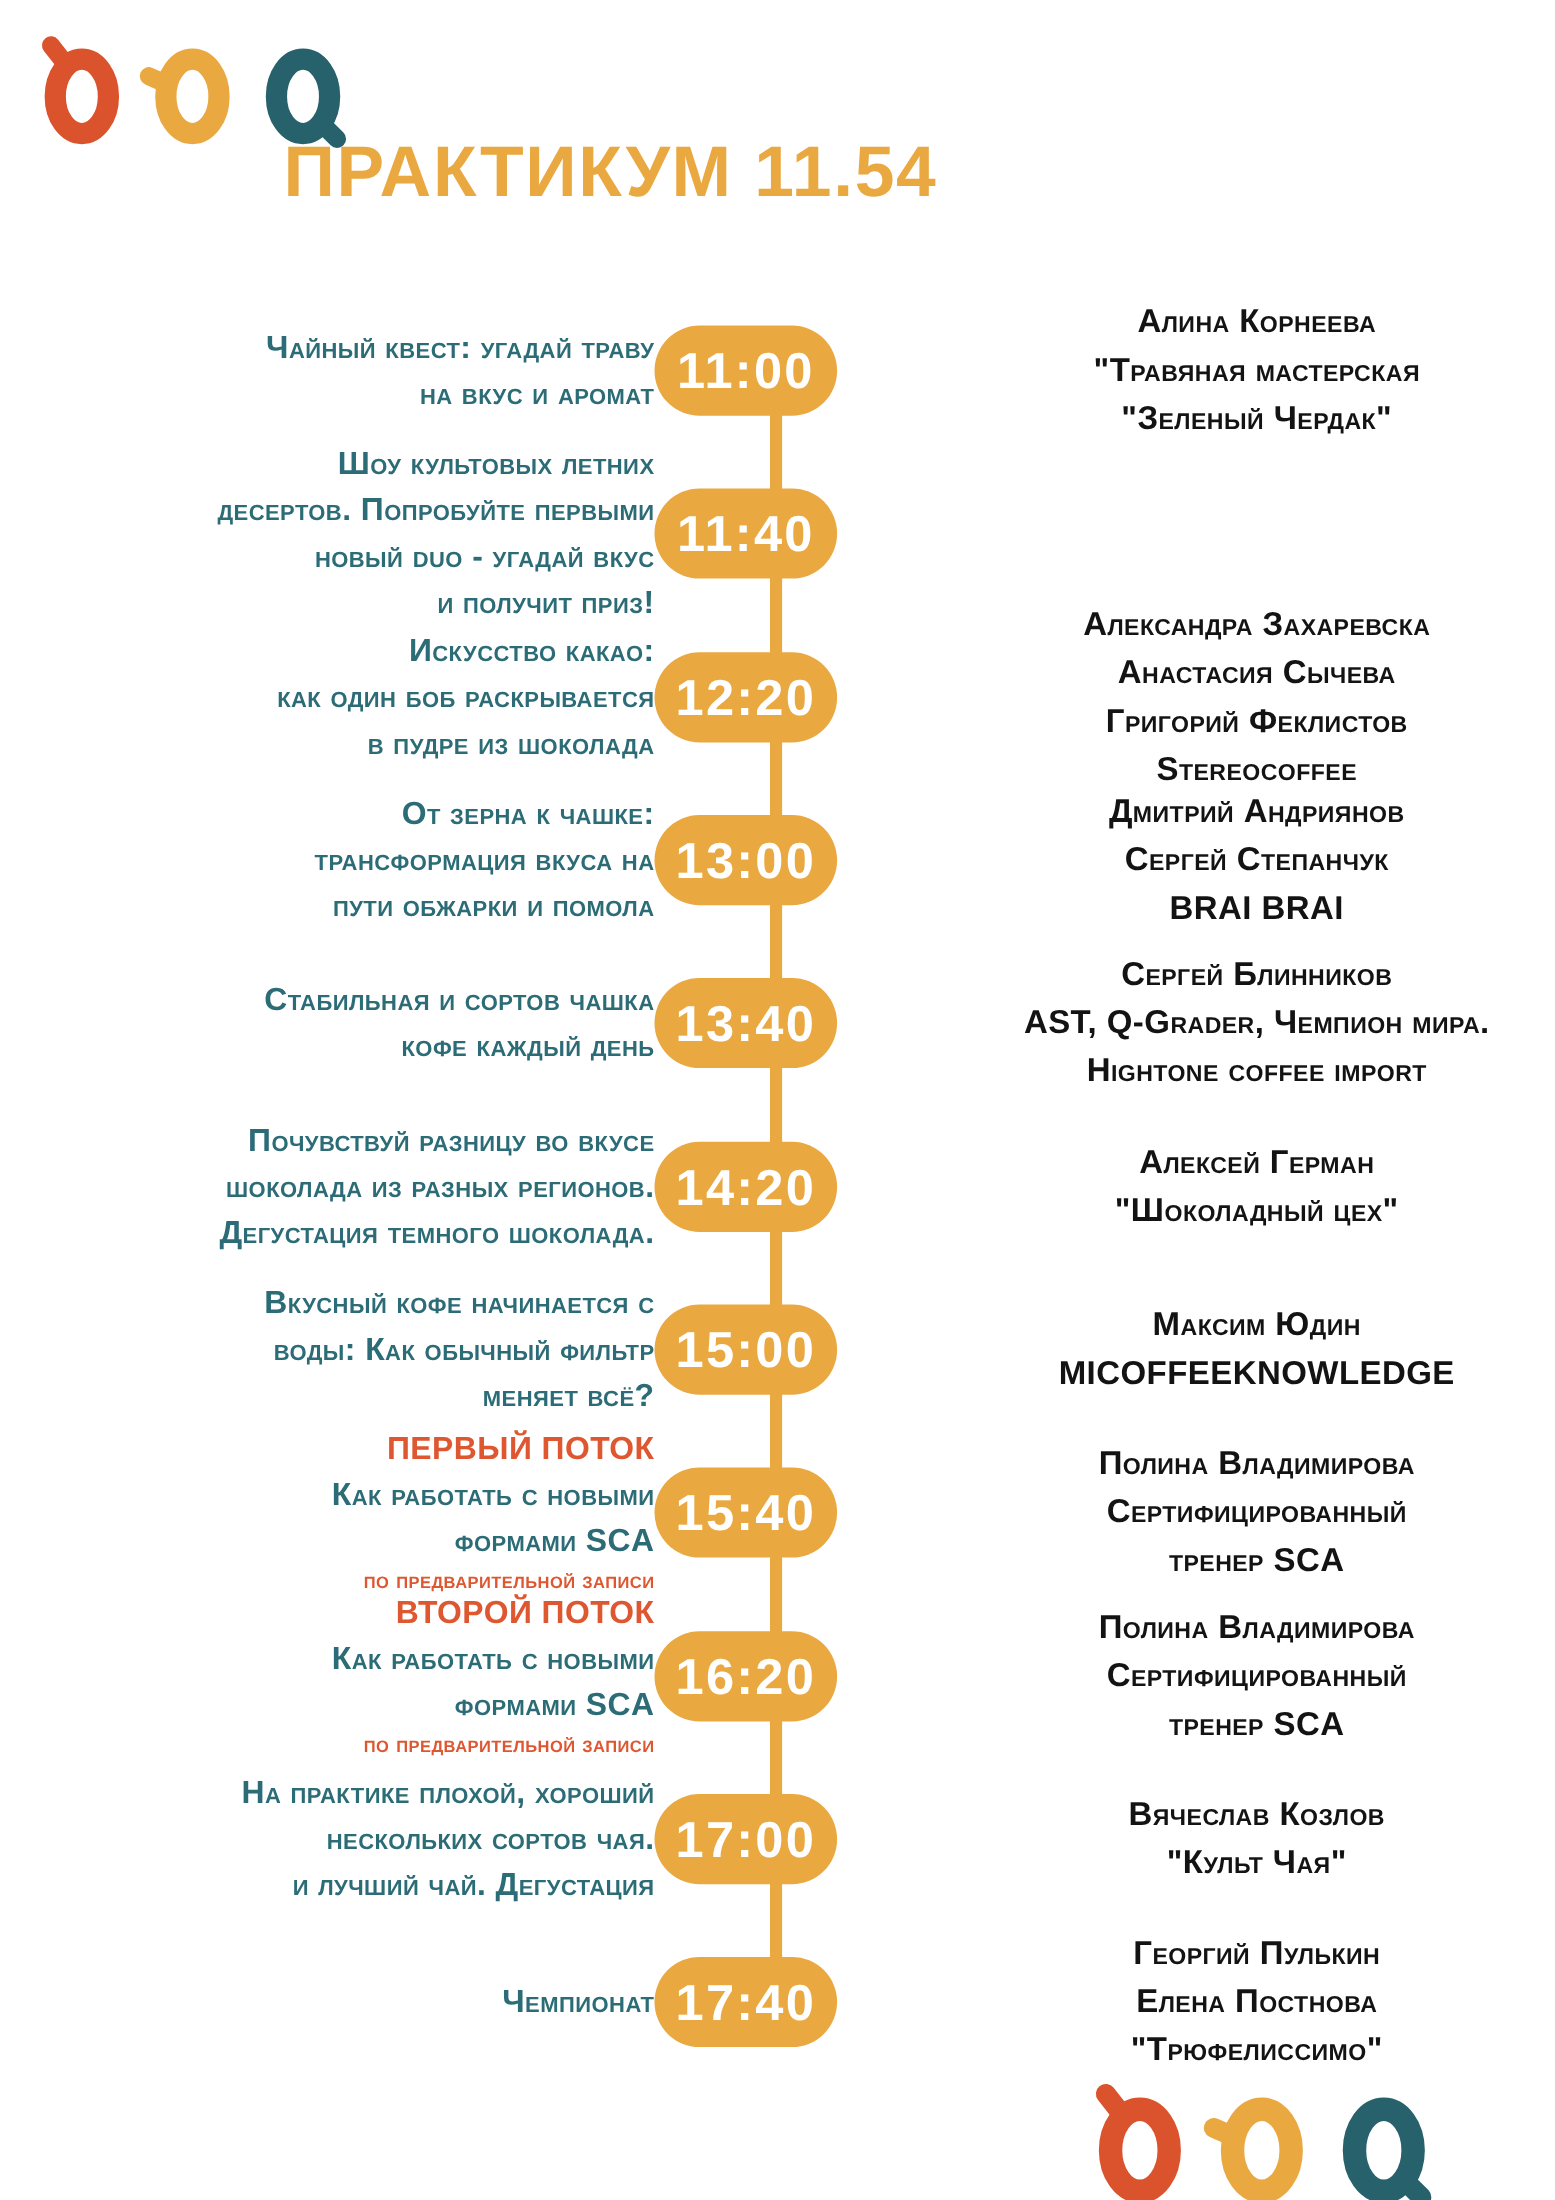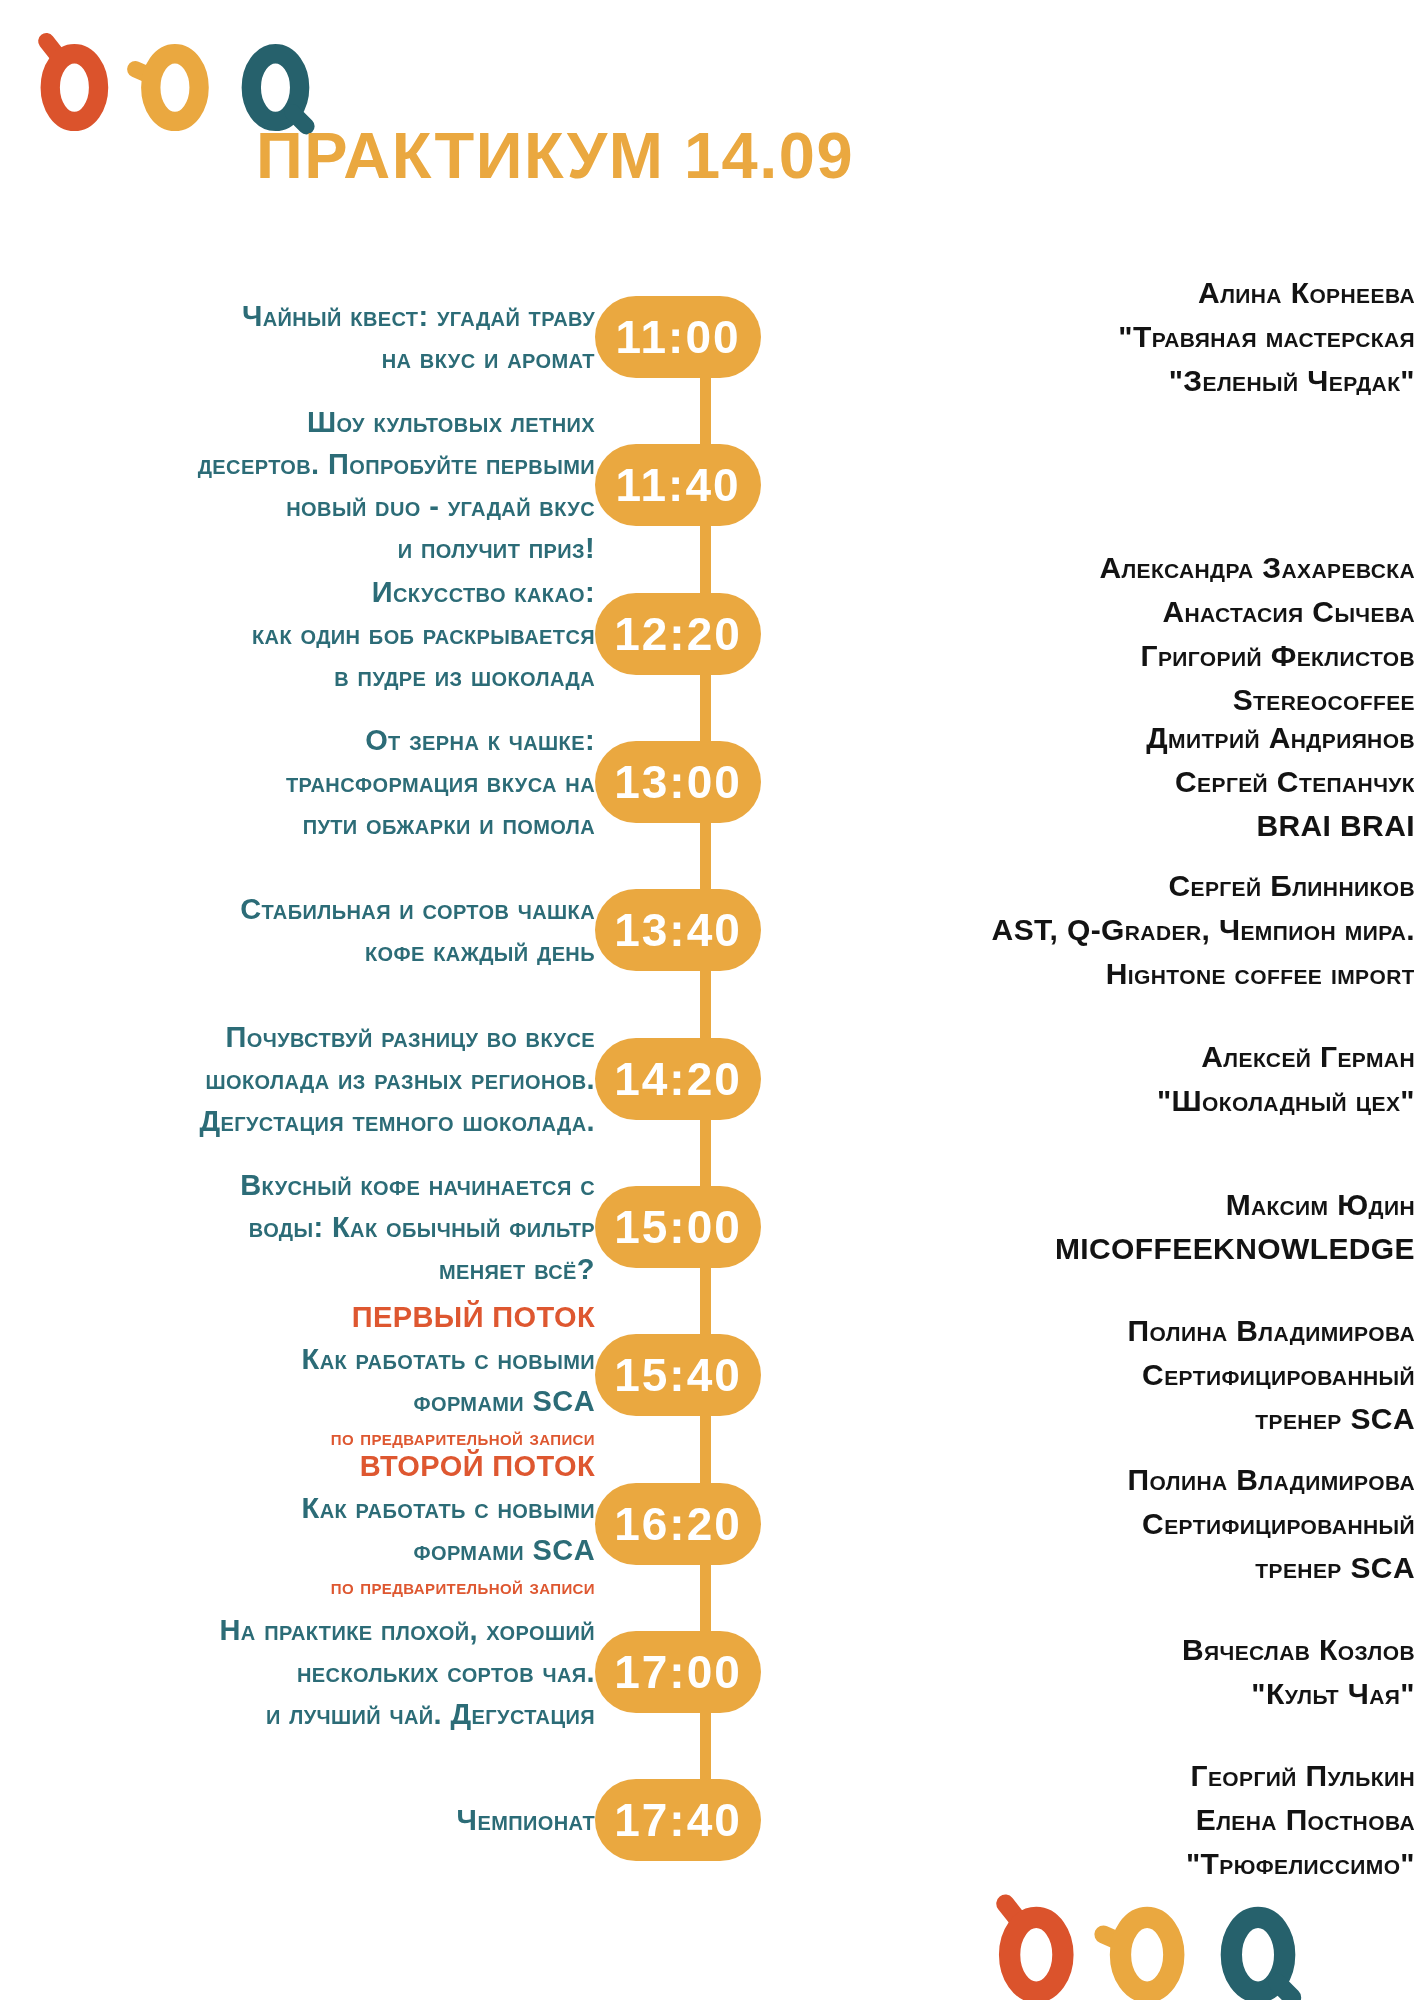--- a/index.html
+++ b/index.html
@@ -82,21 +82,21 @@
     justify-content: center;
     font-size: 46px;
     font-weight: 700;
     letter-spacing: 2px;
   }
 
   .speakers {
     margin-left: 40px;
     width: 545px;
     flex: none;
-    text-align: right;
+    text-align: center;
   }
   .speaker-line {
     font-size: 30px;
     line-height: 44px;
     font-variant: small-caps;
     letter-spacing: 0.4px;
     color: var(--ink, #131313);
     white-space: nowrap;
   }
 </style>
@@ -124,21 +124,21 @@
     </g>
   </defs>
 </svg>
 
 <div class="page">
 
   <svg class="logo-top" width="290" height="117" viewBox="0 0 300 121">
     <use href="#logo-glyphs"></use>
   </svg>
 
-  <h1 class="title">ПРАКТИКУМ 14.09</h1>
+  <h1 class="title">ПРАКТИКУМ 11.54</h1>
 
   <div class="timeline-line"></div>
 
   <div class="schedule" id="schedule">
     <div class="row">
       <div class="event">
           <div class="event-line">Чайный квест: угадай траву</div>
           <div class="event-line">на вкус и аромат</div>
         </div>
       <div class="time-cell">

